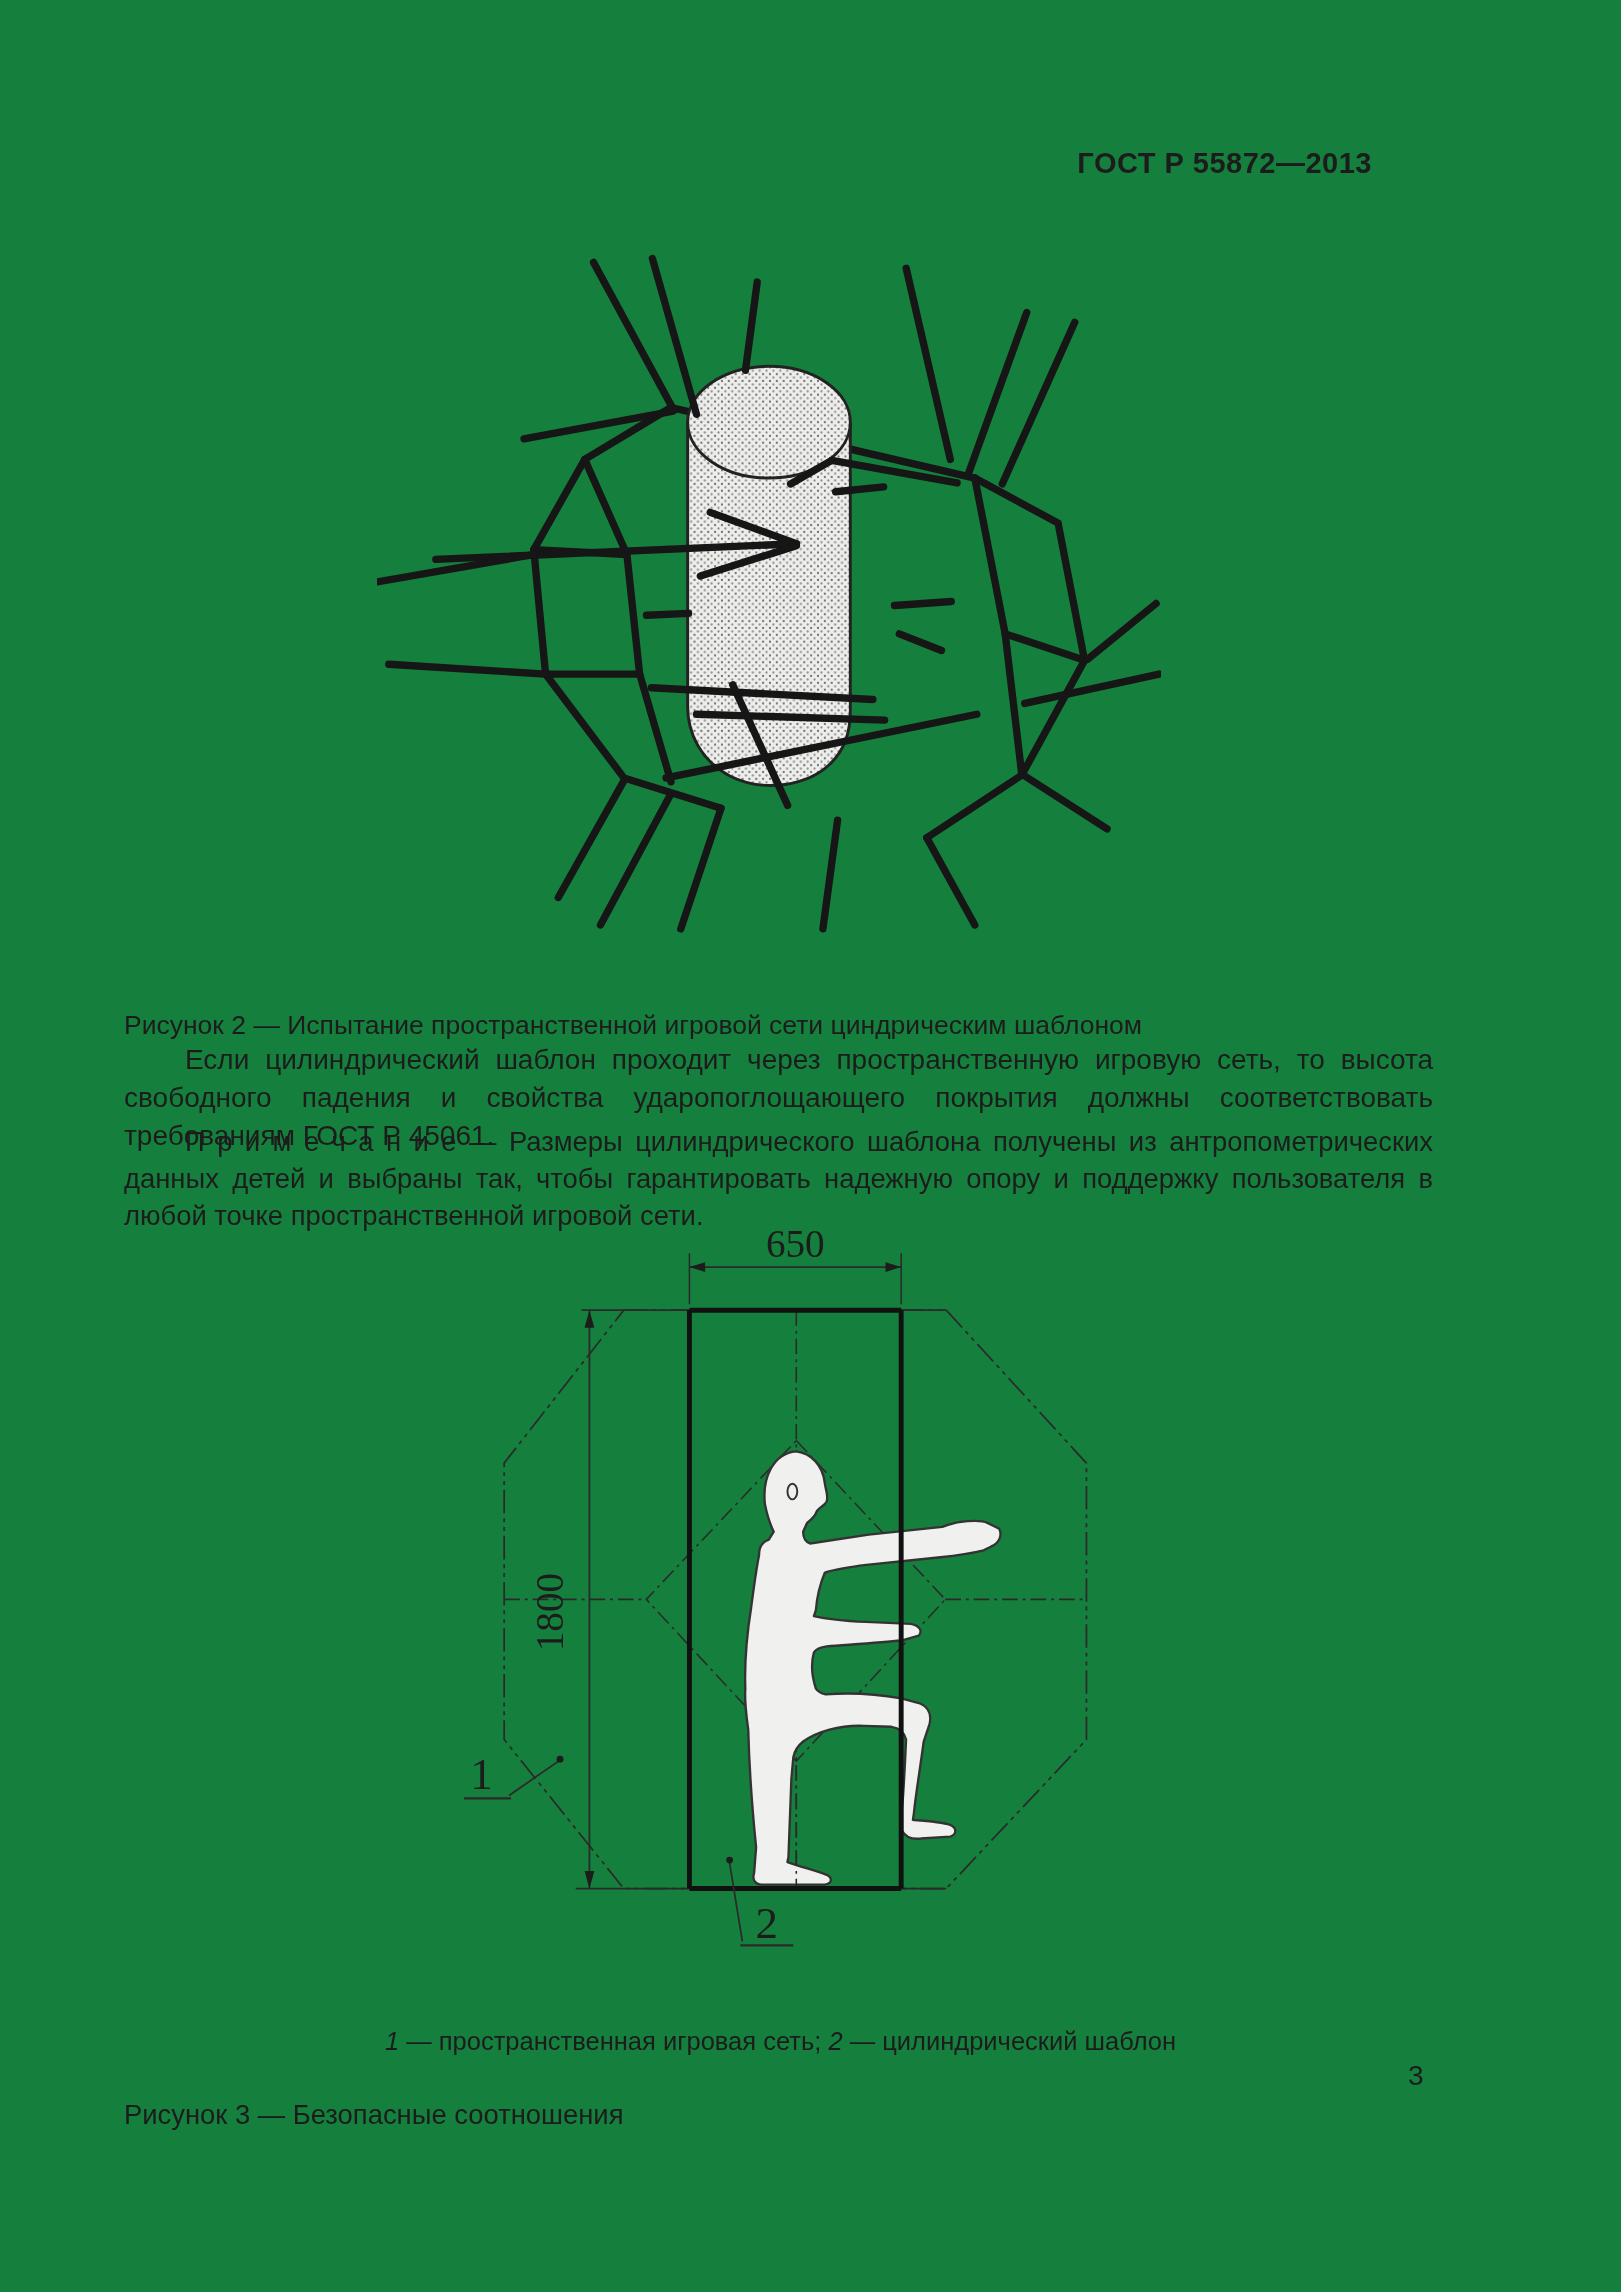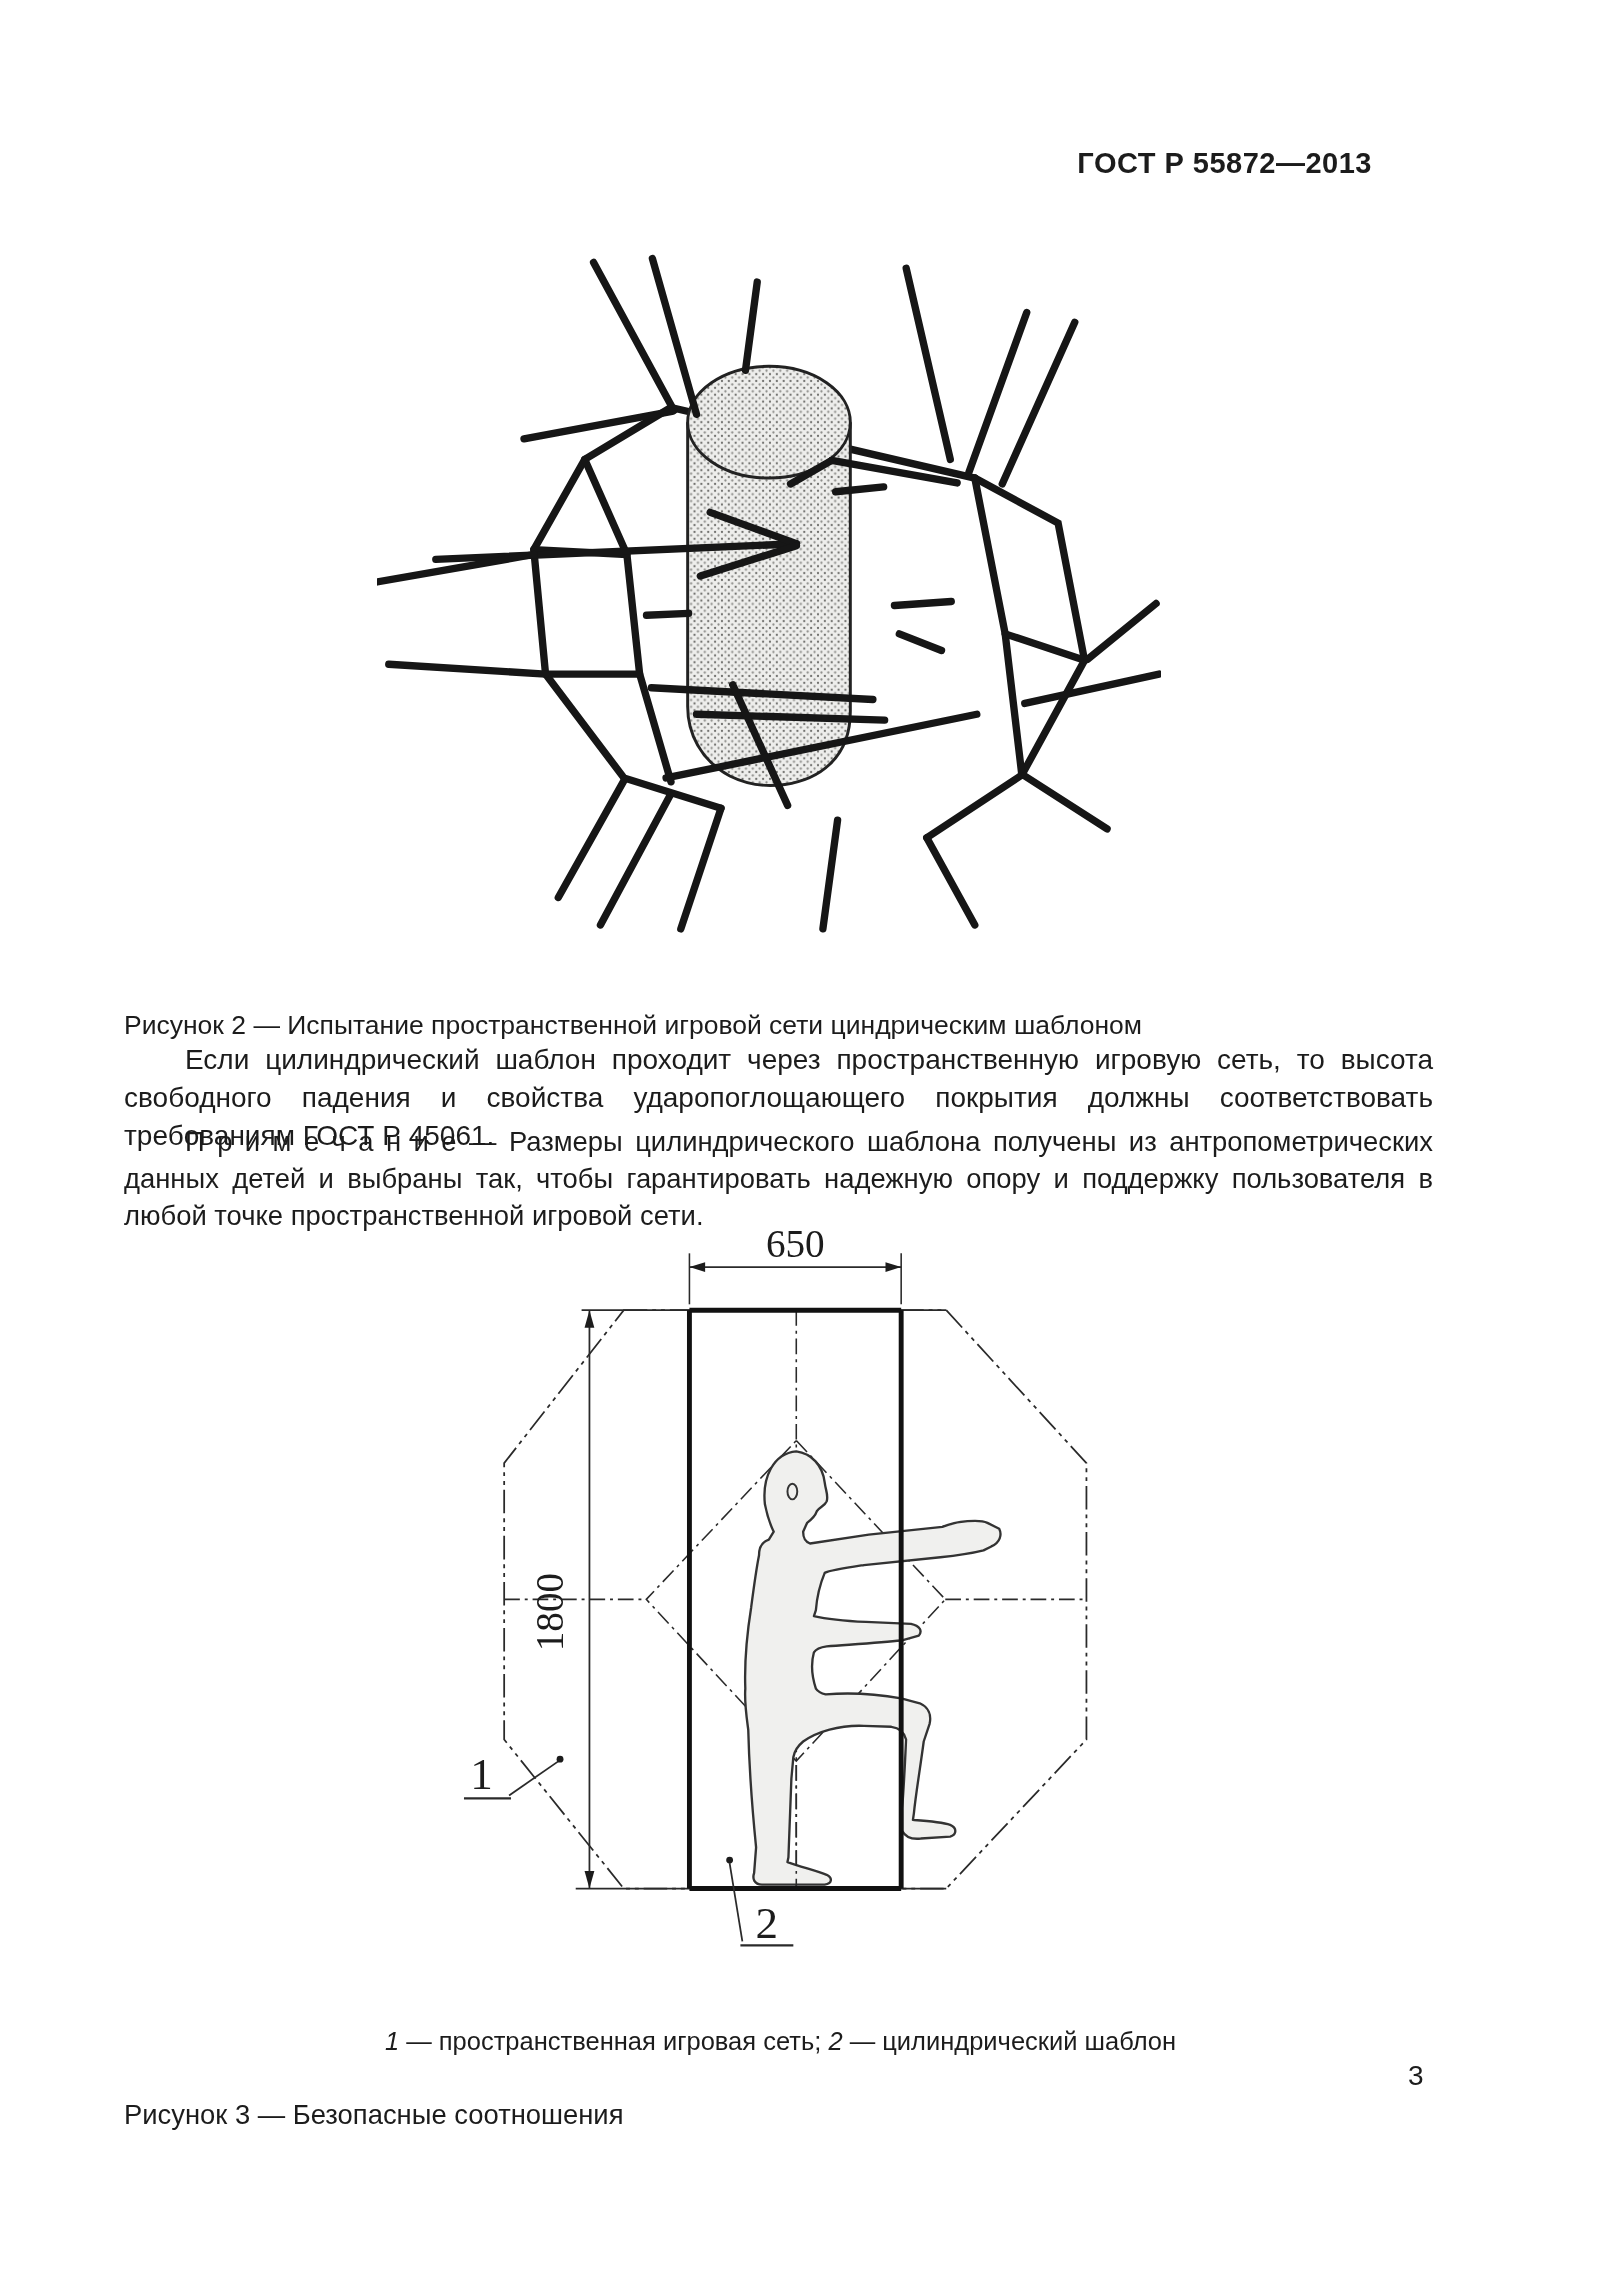--- a/index.html
+++ b/index.html
@@ -3,21 +3,21 @@
 <meta charset="utf-8">
 <style>
   html,body{margin:0;padding:0;}
   body{
     font-family:"Liberation Sans", sans-serif;
     background:#e8e8e6;
   }
   .page{
     position:relative;
     width:1621px;height:2293px;
-    background:#ffffff;
+    background:#15803d;
     color:#1c1c1c;
     overflow:hidden;
   }
   .hdr{
     position:absolute;top:147px;right:249px;
     font-size:29px;font-weight:bold;letter-spacing:0.5px;
   }
   .fig2-wrap{position:absolute;left:377px;top:221px;width:784px;height:716px;}
   .fig3-wrap{position:absolute;left:452px;top:1220px;width:667px;height:745px;}
   .caption{

